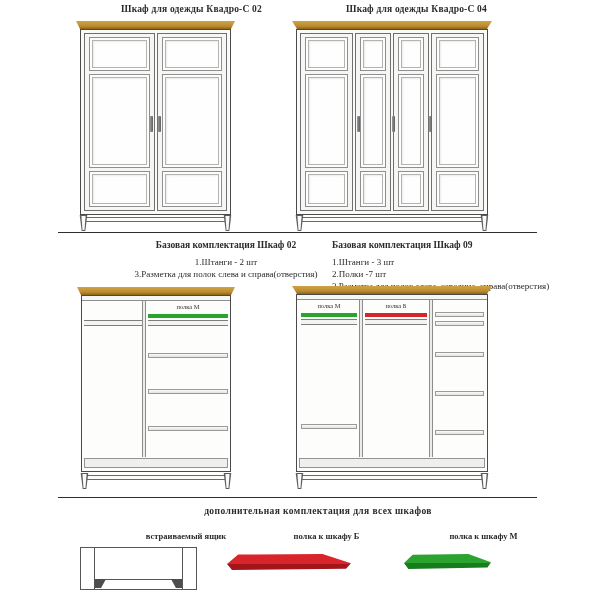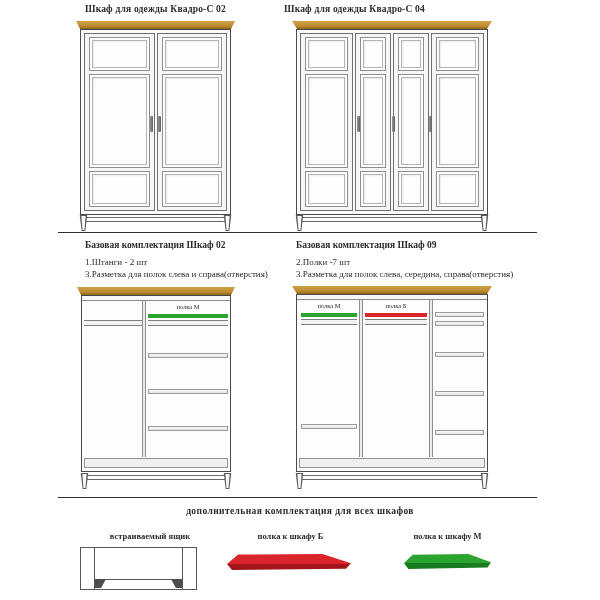--- a/index.html
+++ b/index.html
@@ -1,20 +1,20 @@
 <!DOCTYPE html>
 <html><head>
 <meta charset="utf-8">
 <style>
   html,body{margin:0;padding:0;background:#fff;}
   .canvas{
     position:relative;width:600px;height:600px;background:#ffffff;overflow:hidden;
     font-family:"Liberation Serif","DejaVu Serif",serif;color:#2b2b2b;
   }
-  .abs{position:absolute;}
+  .abs{position:absolute;margin-left:36px;}
   .wtitle{font-size:9.5px;font-weight:bold;white-space:nowrap;letter-spacing:.2px;}
 
   
   .ward{position:absolute;}
   .cornice{
     position:absolute;left:0;right:0;top:0;height:8px;
     clip-path:polygon(0 0,100% 0,97.5% 100%,2.5% 100%);
     background:linear-gradient(to bottom,#d0a347 0%,#bb8a2e 65%,#8a6418 100%);
   }
   .wbody{
@@ -78,21 +78,21 @@
     background:linear-gradient(to bottom,#d8252b 0 60%,#a3151a 60% 100%);}
   .slab-green{clip-path:polygon(10% 5%,74% 0,100% 55%,96% 90%,5% 100%,0 60%);
     background:linear-gradient(to bottom,#2ba32f 0 60%,#177c1d 60% 100%);}
 </style>
 </head>
 <body>
 
 <div class="canvas">
 
   <div class="abs wtitle" style="left:85px;top:4px;">Шкаф для одежды Квадро-С 02</div>
-  <div class="abs wtitle" style="left:284px;top:4px;">Шкаф для одежды Квадро-С 04</div>
+  <div class="abs wtitle" style="left:310px;top:4px;">Шкаф для одежды Квадро-С 04</div>
 
   <div class="ward" style="left:76px;top:21px;width:159px;height:207px;">
     <div class="cornice"></div>
     <div class="wbody" style="height:186px;">
       <div class="door" style="flex:1;">
         <div class="panel p-top">
             <div class="pi"></div>
           </div>
         <div class="panel p-mid">
             <div class="pi"></div>
@@ -171,28 +171,29 @@
       <div class="handle" style="left:50.2%;top:86px;"></div>
       <div class="handle" style="left:69.5%;top:86px;"></div>
     </div>
     <div class="baserail" style="left:9px;right:9px;top:196px;"></div>
     <div class="leg" style="left:3px;top:194px;"></div>
     <div class="leg" style="right:3px;top:194px;"></div>
   </div>
 
   <div class="rule" style="left:58px;top:232px;width:479px;"></div>
 
-  <div class="abs" style="left:85px;top:240px;width:210px;">
+  <div class="abs" style="left:85px;top:240px;width:210px;text-align:center;">
     <div class="spec-h">Базовая комплектация Шкаф 02</div>
     <div class="spec-li">1.Штанги - 2 шт</div>
     <div class="spec-li">3.Разметка для полок слева и справа(отверстия)</div>
   </div>
 
   <div class="abs" style="left:296px;top:240px;width:245px;">
     <div class="spec-h">Базовая комплектация Шкаф 09</div>
+    <div class="spec-li">1.Штанги - 3 шт</div>
     <div class="spec-li">2.Полки -7 шт</div>
     <div class="spec-li">3.Разметка для полок слева, середина, справа(отверстия)</div>
   </div>
 
   <div class="ward" style="left:77px;top:287px;width:158px;height:205px;">
     <div class="cornice"></div>
     <div class="ibody" style="height:177px;">
       <div class="itoprail"></div>
       <div class="icol" style="left:2px;width:58px;">
         <div class="rod" style="top:19px;"></div>

